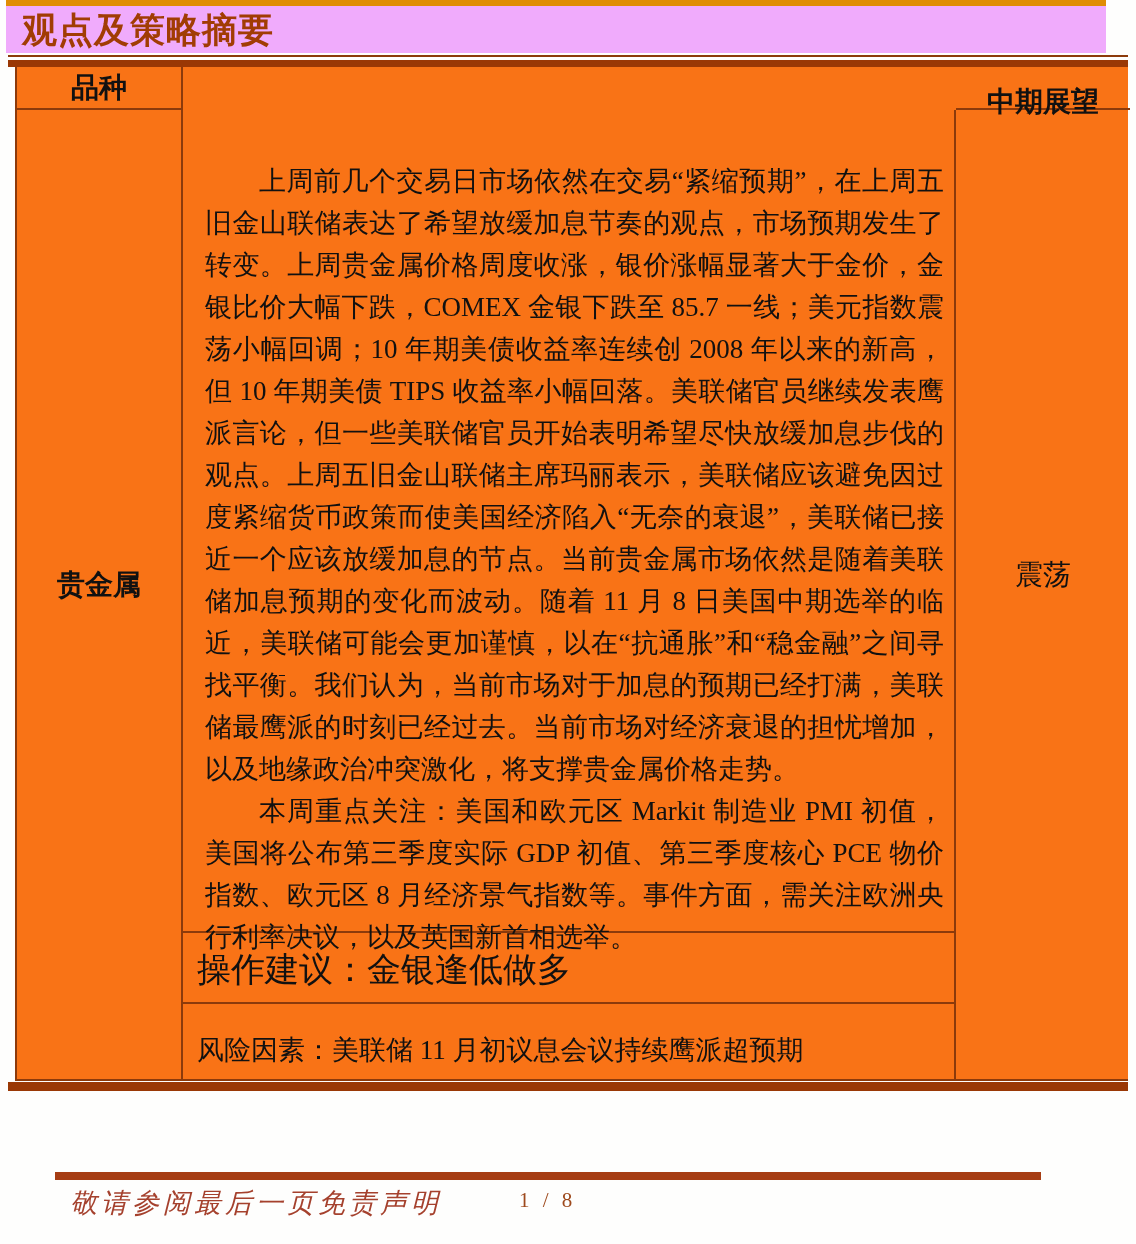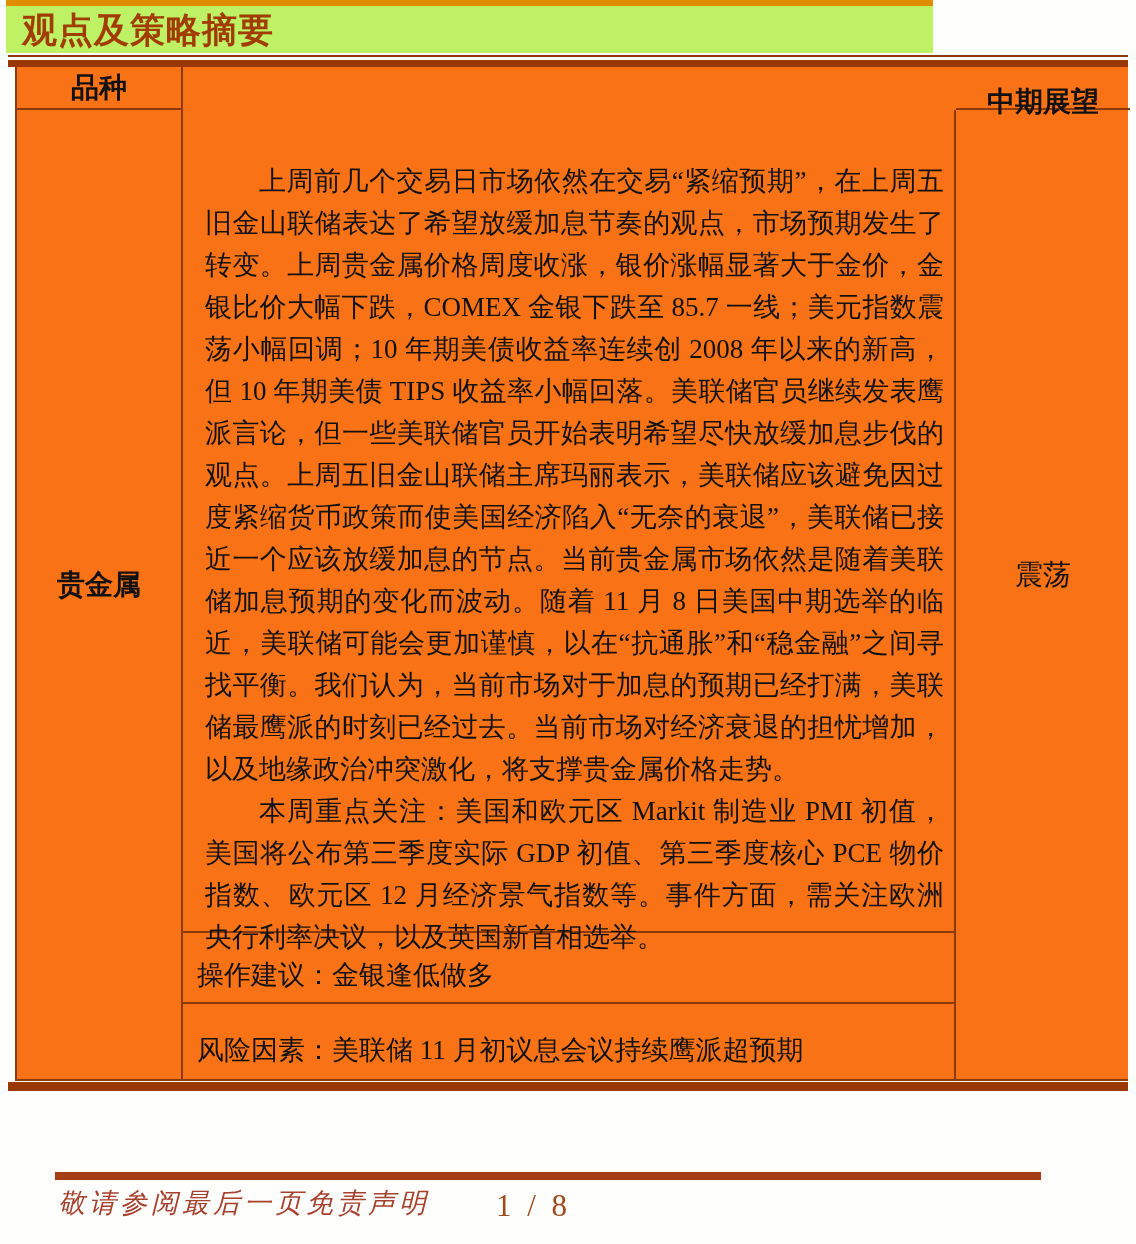--- a/index.html
+++ b/index.html
@@ -7,22 +7,22 @@
     position:relative;
     width:1136px;height:1244px;
     background:#fefefd;
     overflow:hidden;
     font-family:"Liberation Serif","DejaVu Serif",serif;
     color:#111;
   }
   
   .banner{
     position:absolute;left:6px;top:0;
-    width:927px;height:53px;
-    background:#bef264;
+    width:1100px;height:53px;
+    background:#f0abfc;
     box-shadow:inset 0 6px 0 #e08d04;
   }
   .banner .banner-title{
     position:absolute;left:16px;top:10px;
     font-family:"DejaVu Sans","Liberation Sans",sans-serif;
     font-weight:bold;font-size:35px;line-height:40px;
     color:#A13C04;
     letter-spacing:1px;
   }
   
@@ -67,50 +67,50 @@
     margin:0;
     font-size:27px;
     line-height:42px;
     text-indent:2em;
     text-align:justify;
   }
   .advice-cell{
     grid-column:2;grid-row:3;
     display:flex;align-items:flex-end;
     padding:0 10px 9px 14px;
-    font-size:27px;
+    font-size:34px;
   }
   .risk-cell{
     grid-column:2;grid-row:4;
     display:flex;align-items:flex-end;
     padding:16px 10px 11px 14px;
     font-size:27px;
   }
   .outlook-cell{
     grid-column:3;grid-row:2 / span 3;
     display:flex;align-items:center;justify-content:center;
     padding-bottom:40px;
     font-size:28px;
     text-align:center;
   }
   
   .footer-rule{
     position:absolute;left:55px;top:1172px;
     width:986px;height:8px;background:#A63D14;
   }
   .footer-disclaimer{
-    position:absolute;left:58px;top:1184px;
+    position:absolute;left:70px;top:1184px;
     font-style:italic;
     font-size:27px;line-height:38px;
     color:#A5412D;
     letter-spacing:4px;
   }
   .footer-page{
-    position:absolute;left:496px;top:1188px;
-    font-size:31px;
+    position:absolute;left:519px;top:1188px;
+    font-size:21px;
     color:#9E4A1D;
     letter-spacing:4px;
   }
 </style>
 </head>
 <body>
 
 <div class="page">
 
   <div class="banner">
@@ -122,21 +122,21 @@
 
   <div class="summary-table">
 
     <div class="cell th th-variety v-border h-border">品种</div>
     <div class="cell th th-outlook h-border">中期展望</div>
 
     <div class="cell variety-cell v-border">贵金属</div>
 
     <div class="cell main-cell v-border h-border">
       <p>上周前几个交易日市场依然在交易“紧缩预期”，在上周五旧金山联储表达了希望放缓加息节奏的观点，市场预期发生了转变。上周贵金属价格周度收涨，银价涨幅显著大于金价，金银比价大幅下跌，COMEX 金银下跌至 85.7 一线；美元指数震荡小幅回调；10 年期美债收益率连续创 2008 年以来的新高，但 10 年期美债 TIPS 收益率小幅回落。美联储官员继续发表鹰派言论，但一些美联储官员开始表明希望尽快放缓加息步伐的观点。上周五旧金山联储主席玛丽表示，美联储应该避免因过度紧缩货币政策而使美国经济陷入“无奈的衰退”，美联储已接近一个应该放缓加息的节点。当前贵金属市场依然是随着美联储加息预期的变化而波动。随着 11 月 8 日美国中期选举的临近，美联储可能会更加谨慎，以在“抗通胀”和“稳金融”之间寻找平衡。我们认为，当前市场对于加息的预期已经打满，美联储最鹰派的时刻已经过去。当前市场对经济衰退的担忧增加，以及地缘政治冲突激化，将支撑贵金属价格走势。</p>
-      <p>本周重点关注：美国和欧元区 Markit 制造业 PMI 初值，美国将公布第三季度实际 GDP 初值、第三季度核心 PCE 物价指数、欧元区 12 月经济景气指数等。事件方面，需关注欧洲央行利率决议，以及英国新首相选举。</p>
+      <p>本周重点关注：美国和欧元区 Markit 制造业 PMI 初值，美国将公布第三季度实际 GDP 初值、第三季度核心 PCE 物价指数、欧元区 8 月经济景气指数等。事件方面，需关注欧洲央行利率决议，以及英国新首相选举。</p>
     </div>
 
     <div class="cell advice-cell v-border h-border">操作建议：金银逢低做多</div>
 
     <div class="cell risk-cell v-border">风险因素：美联储 11 月初议息会议持续鹰派超预期</div>
 
     <div class="cell outlook-cell">震荡</div>
 
   </div>
 

